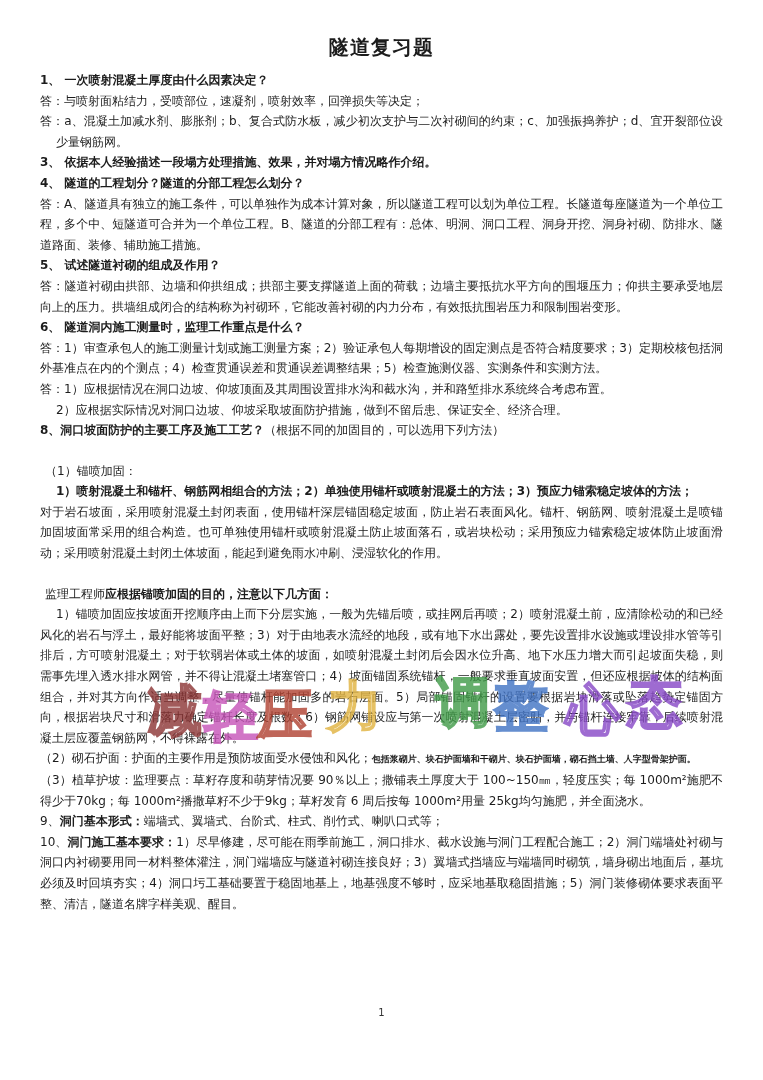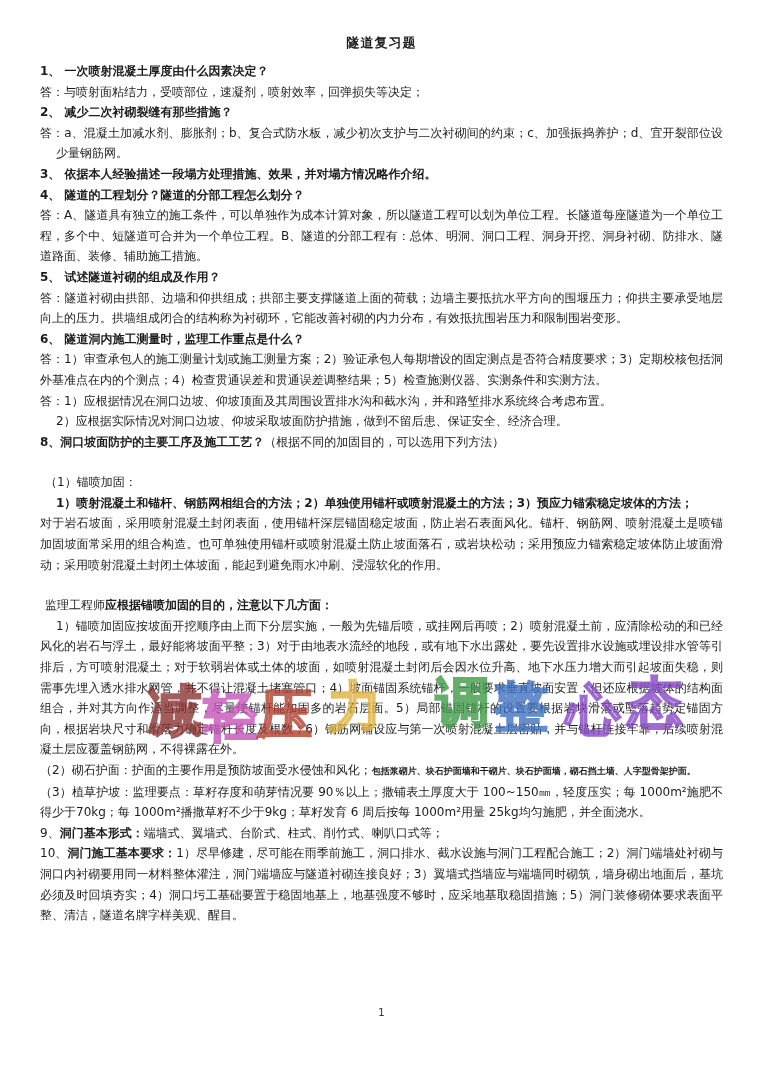--- a/index.html
+++ b/index.html
@@ -7,21 +7,21 @@
     width:763px;height:1080px;
     background:#ffffff;
     font-family:"DejaVu Sans","Liberation Sans",sans-serif;
     color:#1c1c1c;
     position:relative;
     overflow:hidden;
   }
   .page{padding:34px 40px 0 40px;position:relative;}
   .title{
     text-align:center;
-    font-size:13px;
+    font-size:20px;
     font-weight:bold;
     margin:0 0 9px 0;
     letter-spacing:1px;
   }
   p{
     margin:0;
     font-size:12px;
     line-height:20.6px;
     text-align:justify;
     word-break:break-all;
@@ -57,21 +57,20 @@
 </style>
 </head>
 <body>
 
 <div class="page">
   <h1 class="title">隧道复习题</h1>
 
   <p class="q">1、 一次喷射混凝土厚度由什么因素决定？</p>
   <p>答：与喷射面粘结力，受喷部位，速凝剂，喷射效率，回弹损失等决定；</p>
 
-  <p class="q">2、 减少二次衬砌裂缝有那些措施？</p>
   <p class="hang">答：a、混凝土加减水剂、膨胀剂；b、复合式防水板，减少初次支护与二次衬砌间的约束；c、加强振捣养护；d、宜开裂部位设少量钢筋网。</p>
 
   <p class="q">3、 依据本人经验描述一段塌方处理措施、效果，并对塌方情况略作介绍。</p>
 
   <p class="q">4、 隧道的工程划分？隧道的分部工程怎么划分？</p>
   <p>答：A、隧道具有独立的施工条件，可以单独作为成本计算对象，所以隧道工程可以划为单位工程。长隧道每座隧道为一个单位工程，多个中、短隧道可合并为一个单位工程。B、隧道的分部工程有：总体、明洞、洞口工程、洞身开挖、洞身衬砌、防排水、隧道路面、装修、辅助施工措施。</p>
 
   <p class="q">5、 试述隧道衬砌的组成及作用？</p>
   <p>答：隧道衬砌由拱部、边墙和仰拱组成；拱部主要支撑隧道上面的荷载；边墙主要抵抗水平方向的围堰压力；仰拱主要承受地层向上的压力。拱墙组成闭合的结构称为衬砌环，它能改善衬砌的内力分布，有效抵抗围岩压力和限制围岩变形。</p>
 

